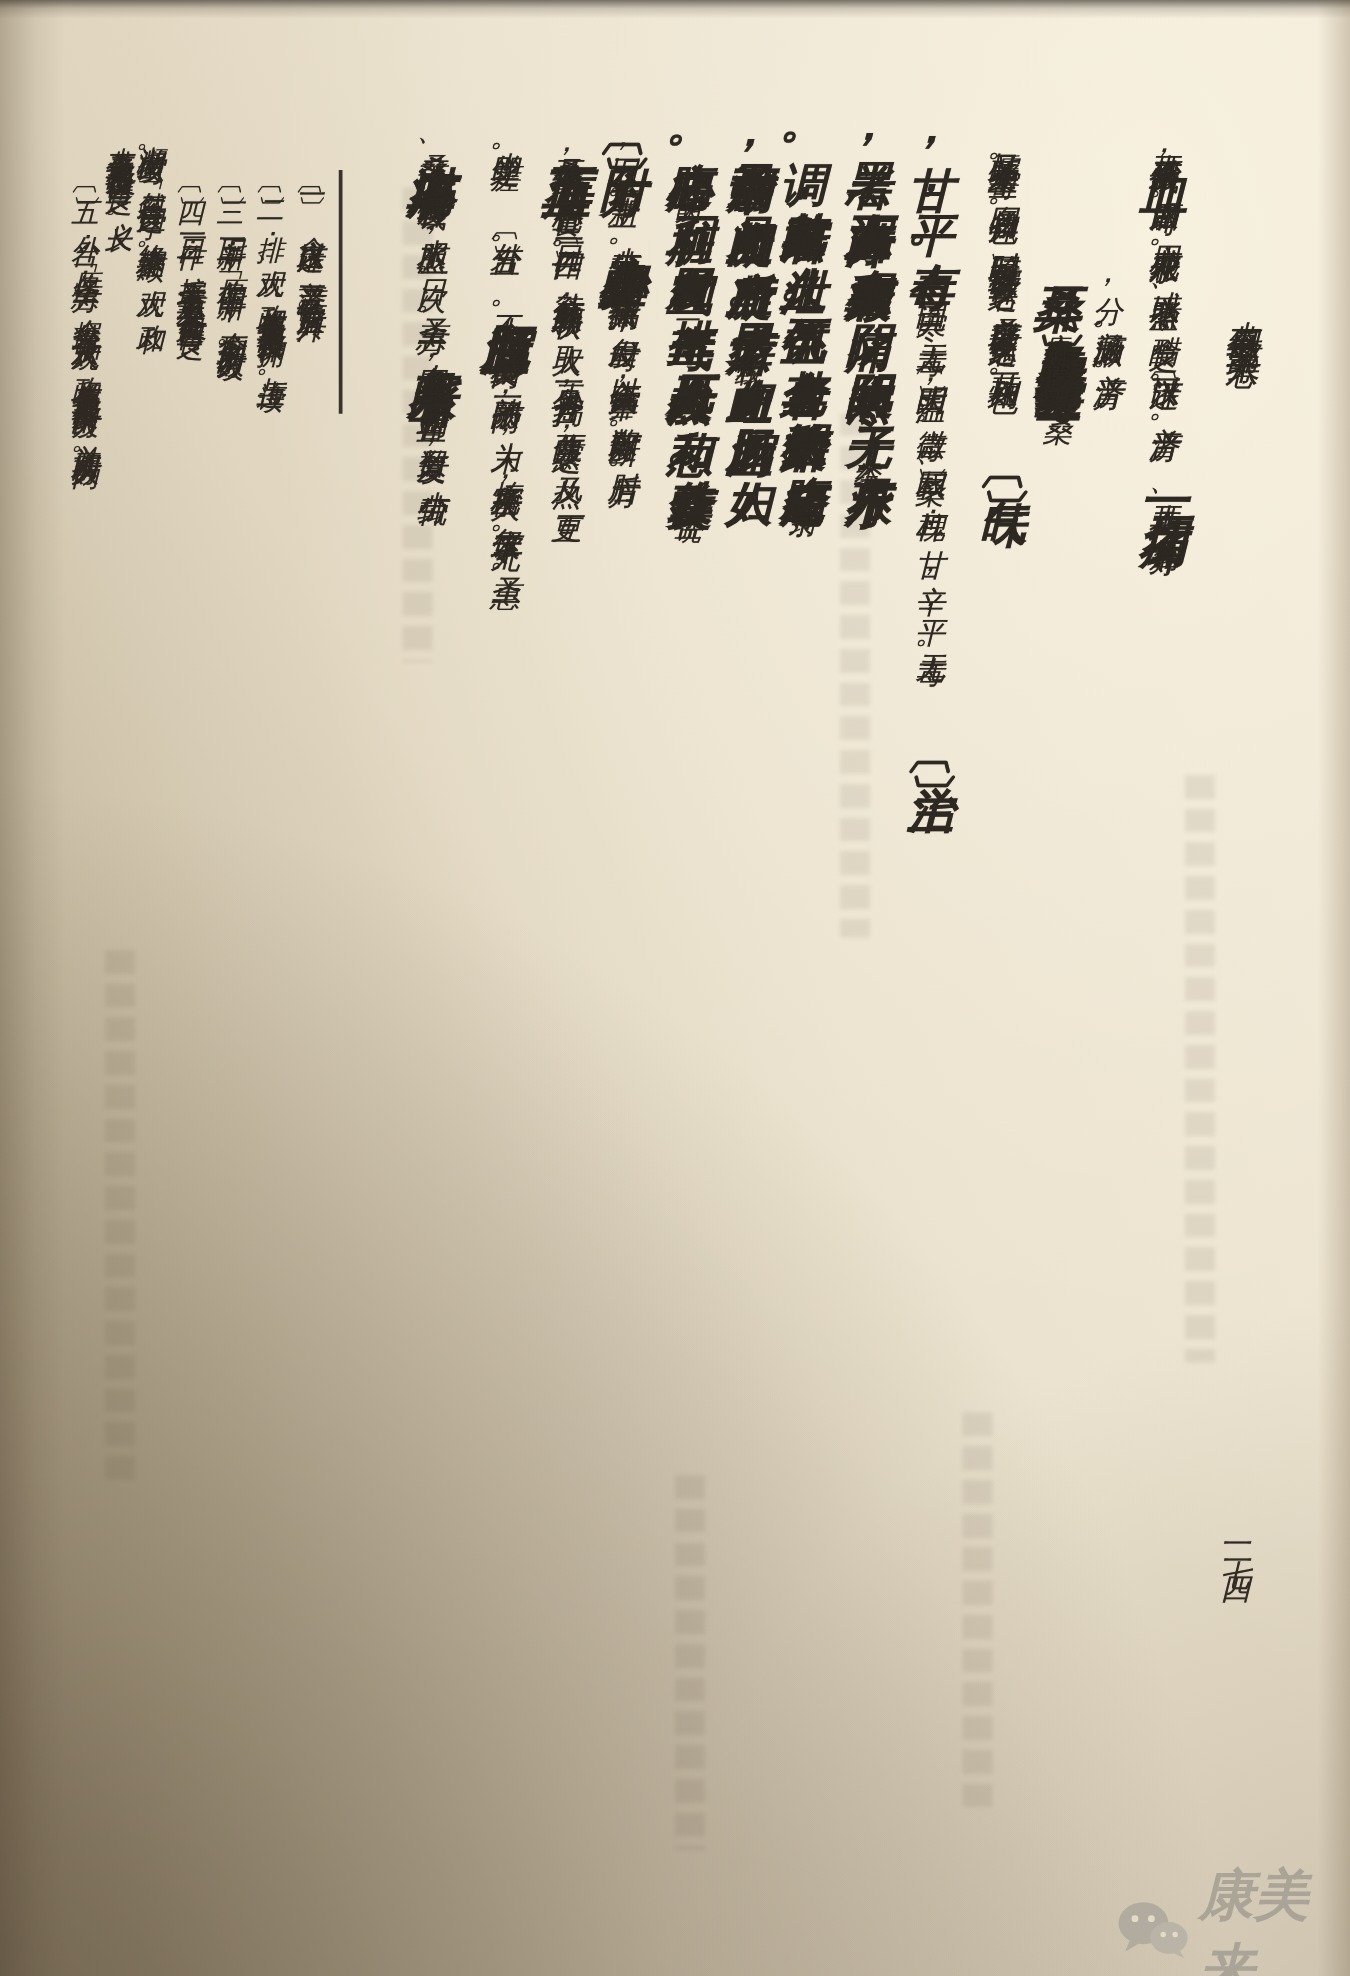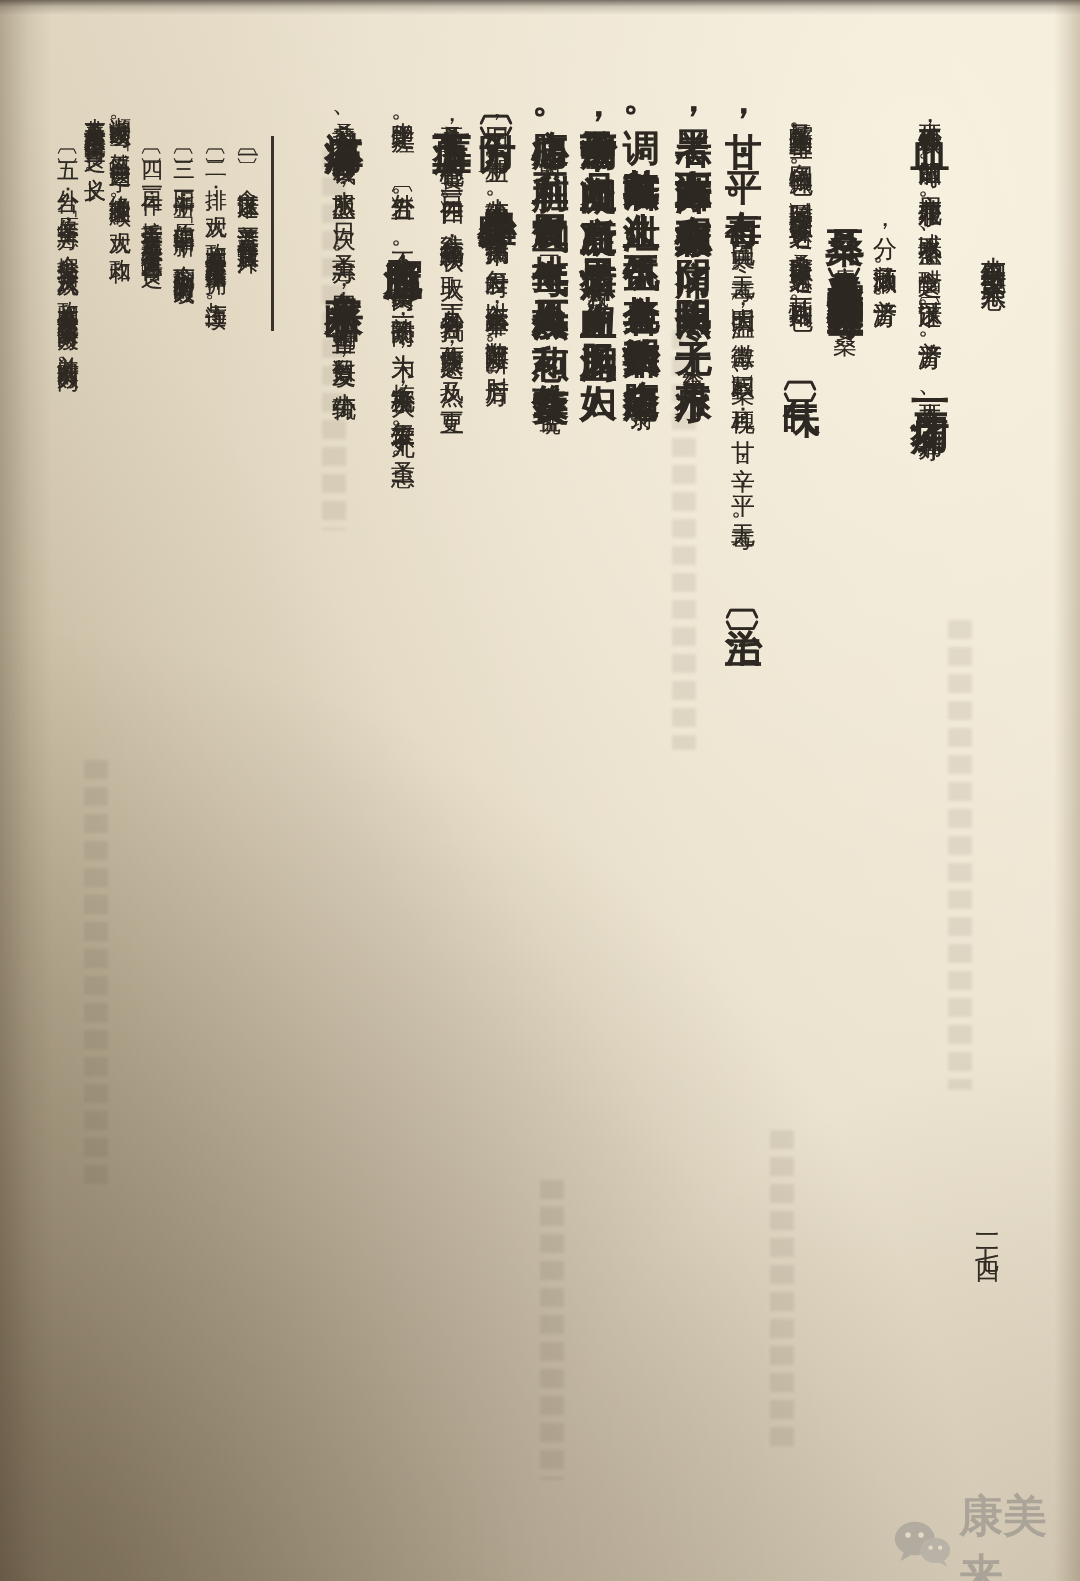--- a/index.html
+++ b/index.html
@@ -6,20 +6,21 @@
   .page{
     position:relative;
     width:1080px;height:1581px;
     margin:0 auto;
     overflow:hidden;
     background:
       radial-gradient(ellipse at 85% 12%, rgba(255,250,235,.55) 0%, rgba(255,250,235,0) 55%),
       linear-gradient(248deg, #efe7d4 0%, #e9e0cc 42%, #ddd2bb 68%, #cfc2a6 88%, #bfb195 100%);
     font-family:"Liberation Serif","DejaVu Serif",serif;
     color:#2e2822;
+    font-style:italic;
   }
   
   .edge-top{position:absolute;top:0;left:0;right:0;height:15px;z-index:6;pointer-events:none;
     background:linear-gradient(180deg, rgba(38,32,26,.6) 0%, rgba(38,32,26,.18) 45%, rgba(38,32,26,0) 100%);}
   .edge-left{position:absolute;top:0;left:0;bottom:0;width:52px;z-index:6;pointer-events:none;
     background:linear-gradient(90deg, rgba(90,76,56,.34) 0%, rgba(90,76,56,.10) 55%, rgba(90,76,56,0) 100%);}
   .edge-right{position:absolute;top:0;right:0;bottom:0;width:26px;z-index:6;pointer-events:none;
     background:linear-gradient(270deg, rgba(120,100,72,.30) 0%, rgba(120,100,72,0) 100%);}
   .shadow-corner{position:absolute;inset:0;z-index:6;pointer-events:none;
     background:

